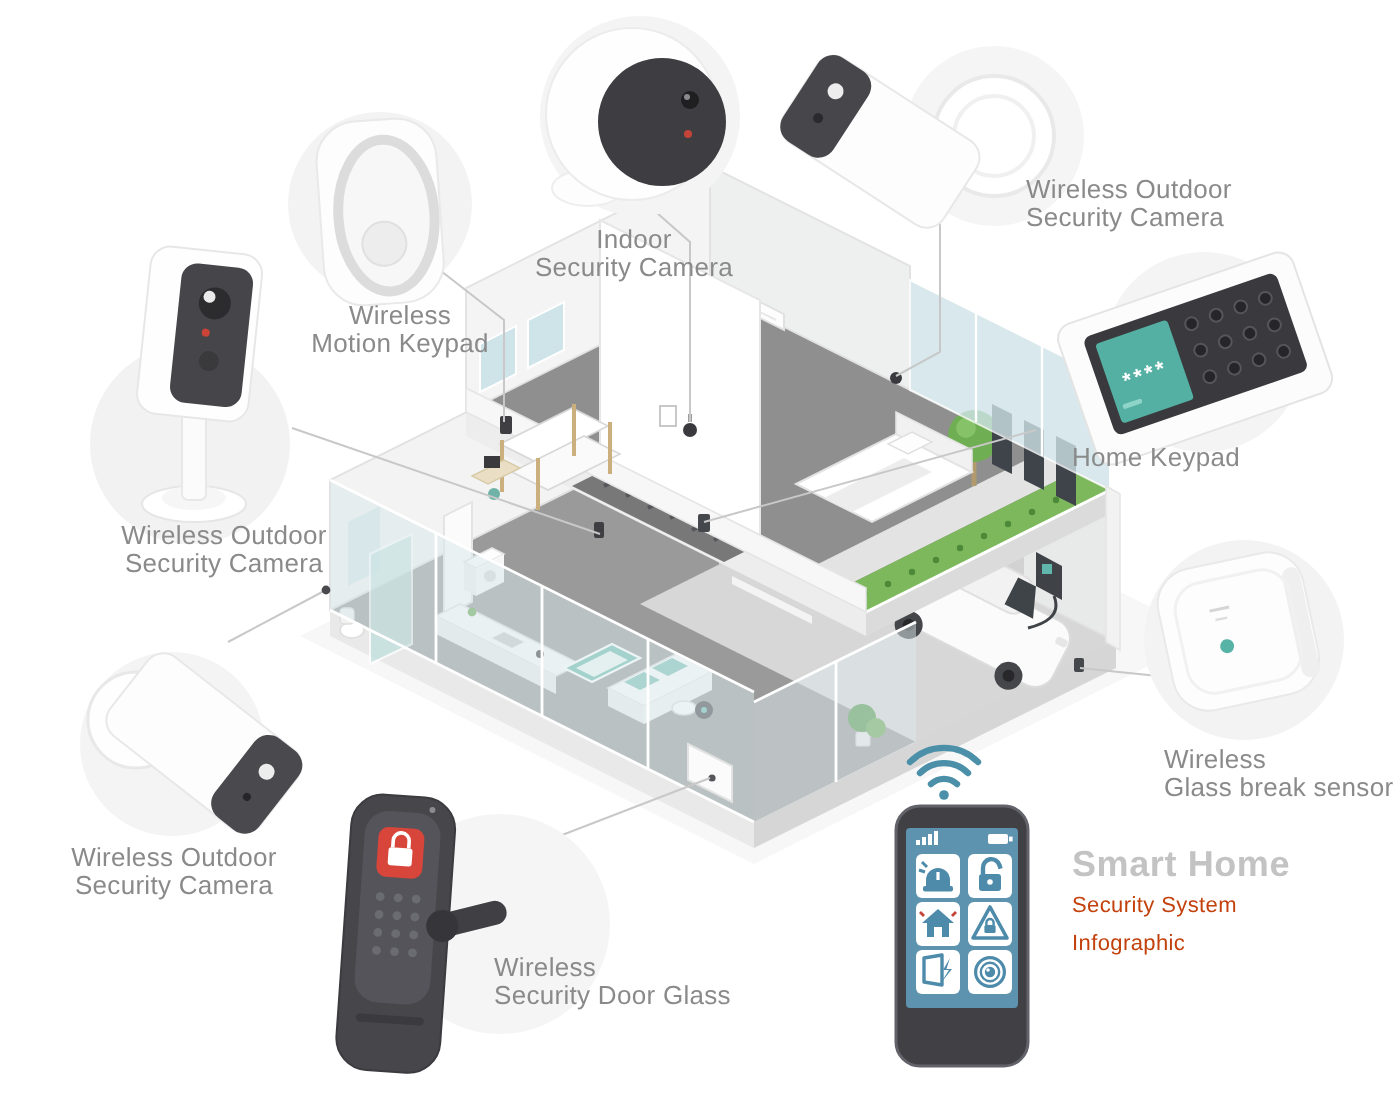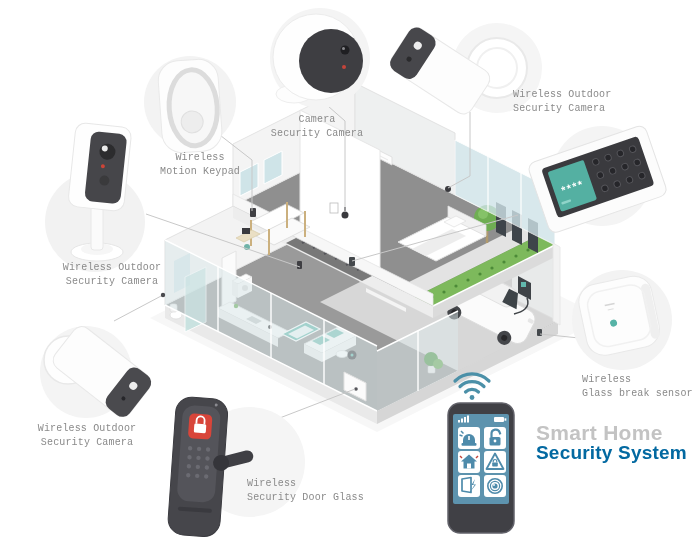--- a/index.html
+++ b/index.html
@@ -1,23 +1,23 @@
 <!DOCTYPE html>
 <html><head>
 <meta charset="utf-8">
 <style>
   html,body{margin:0;padding:0;background:#ffffff;}
   .stage{position:relative;width:700px;height:560px;background:#ffffff;overflow:hidden;
          font-family:"Liberation Sans", sans-serif;}
   .stage svg{position:absolute;left:0;top:0;}
-  .label{position:absolute;font-size:10px;line-height:13.5px;color:#8a8a8a;letter-spacing:.15px;font-family:Liberation Mono, monospace;}
+  .label{position:absolute;font-size:13px;line-height:13.5px;color:#8a8a8a;letter-spacing:.15px;}
   .label.center{text-align:center;}
   .title-block{position:absolute;left:536px;top:421px;}
-  .title-line1{font-size:21px;font-weight:bold;color:#c3c3c3;line-height:23px;letter-spacing:.3px;}
-  .title-line2,.title-line3{font-size:19px;font-weight:bold;color:#0369a1;line-height:18.5px;letter-spacing:.2px;}
+  .title-line1{font-size:18px;font-weight:bold;color:#c3c3c3;line-height:23px;letter-spacing:.3px;}
+  .title-line2,.title-line3{font-size:11px;font-weight:normal;color:#c2410c;line-height:18.5px;letter-spacing:.2px;}
 </style>
 </head>
 <body>
 
 <div class="stage">
 
 <svg width="700" height="560" viewBox="0 0 700 560">
 
   <polygon points="150,318 377,204 604,318 377,432" fill="#f7f7f7"></polygon>
 
@@ -418,43 +418,47 @@
   <span>Wireless Outdoor</span><br>
   <span>Security Camera</span>
 </div>
 
 <div class="label center" style="left:120px;top:151px;width:160px;">
   <span>Wireless</span><br>
   <span>Motion Keypad</span>
 </div>
 
 <div class="label center" style="left:237px;top:113px;width:160px;">
-  <span>Camera</span><br>
+  <span>Indoor</span><br>
   <span>Security Camera</span>
 </div>
 
 <div class="label" style="left:513px;top:88px;width:150px;">
   <span>Wireless Outdoor</span><br>
   <span>Security Camera</span>
 </div>
 
+<div class="label center" style="left:498px;top:222px;width:160px;">
+  <span>Home Keypad</span>
+</div>
 
 <div class="label" style="left:582px;top:373px;width:120px;">
   <span>Wireless</span><br>
   <span>Glass break sensor</span>
 </div>
 
 <div class="label center" style="left:7px;top:422px;width:160px;">
   <span>Wireless Outdoor</span><br>
   <span>Security Camera</span>
 </div>
 
 <div class="label" style="left:247px;top:477px;width:140px;">
   <span>Wireless</span><br>
   <span>Security Door Glass</span>
 </div>
 
 <div class="title-block">
   <div class="title-line1">Smart Home</div>
   <div class="title-line2">Security System</div>
+  <div class="title-line3">Infographic</div>
 </div>
 
 </div>
 
 </body></html>

